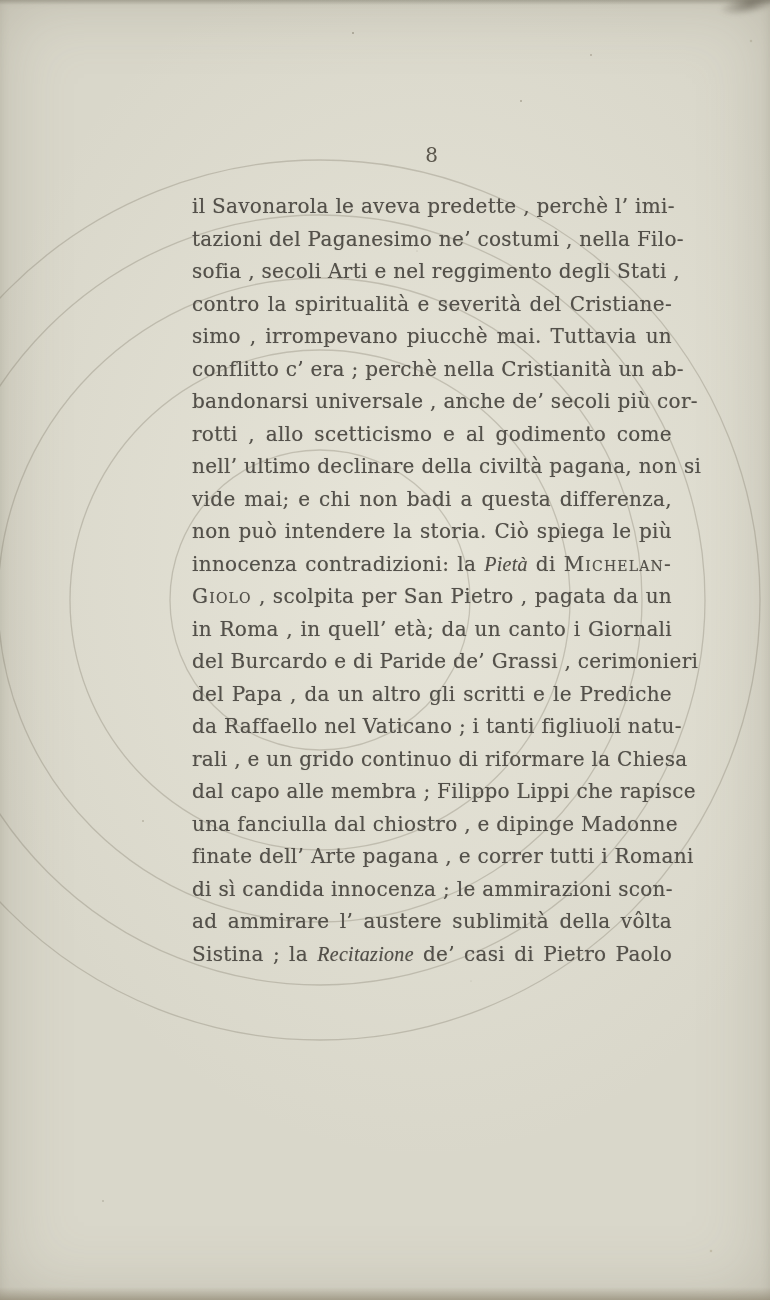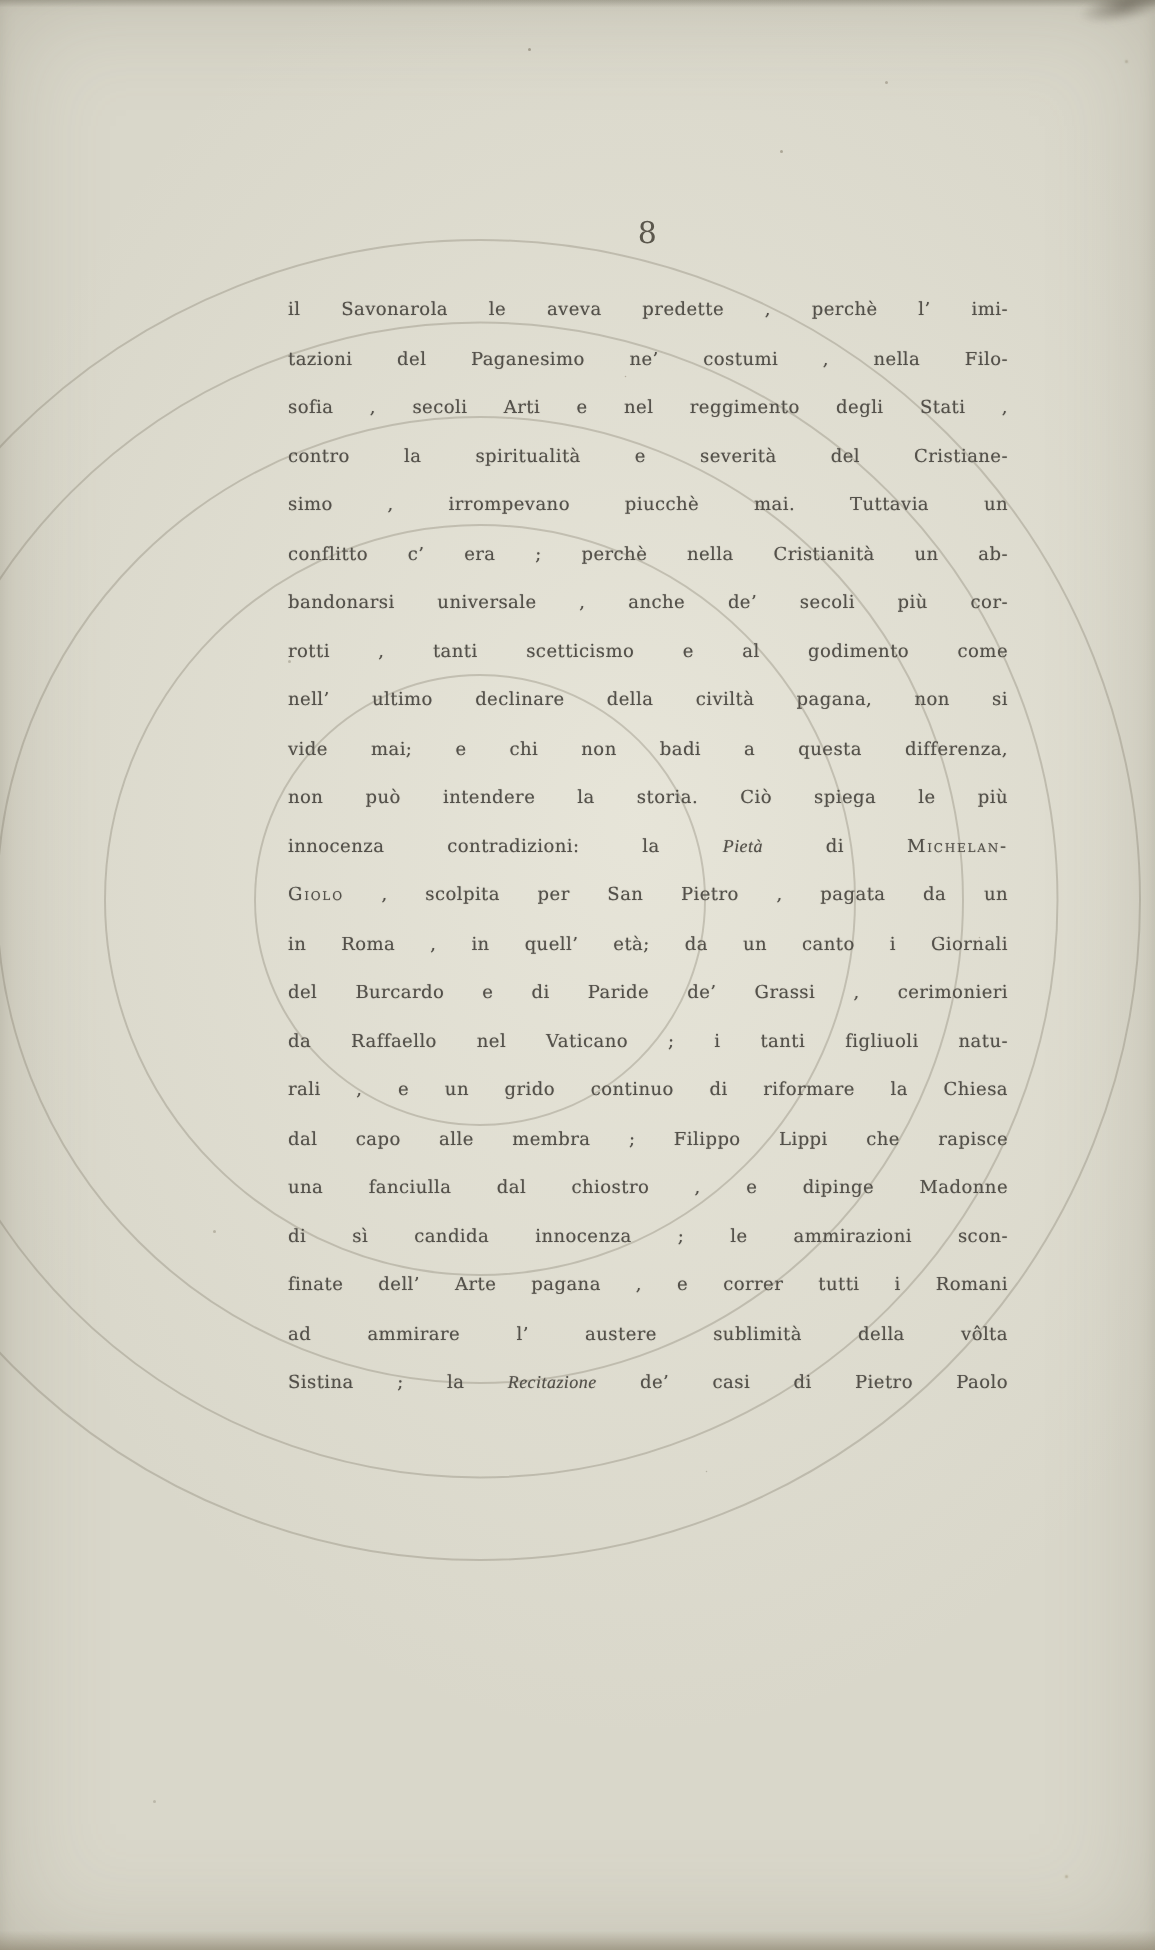--- a/index.html
+++ b/index.html
@@ -35,21 +35,21 @@
     letter-spacing: 1px;
   }
   .body-text {
     position: absolute;
     left: 192px;
     top: 190px;
     width: 480px;
     color: var(--ink, #53504a);
   }
   .text-line {
-    font-size: 12px;
+    font-size: 20px;
     line-height: 32.5px;
     height: 32.5px;
     letter-spacing: 0.3px;
     text-align: justify;
     text-align-last: justify;
     white-space: nowrap;
     text-shadow: 0 0 0.7px rgba(90,85,75,0.55);
   }
   .seg-italic { font-style: italic; font-family: Liberation Serif, serif; }
   .seg-smallcaps { font-variant: small-caps; letter-spacing: 1.2px; }
@@ -108,34 +108,35 @@
   <div class="folio">8</div>
 
   <div class="body-text">
       <div class="text-line"><span>il Savonarola le aveva predette , perchè l’ imi-</span></div>
       <div class="text-line"><span>tazioni del Paganesimo ne’ costumi , nella Filo-</span></div>
       <div class="text-line"><span>sofia , secoli Arti e nel reggimento degli Stati ,</span></div>
       <div class="text-line"><span>contro la spiritualità e severità del Cristiane-</span></div>
       <div class="text-line"><span>simo , irrompevano piucchè mai. Tuttavia un</span></div>
       <div class="text-line"><span>conflitto c’ era ; perchè nella Cristianità un ab-</span></div>
       <div class="text-line"><span>bandonarsi universale , anche de’ secoli più cor-</span></div>
-      <div class="text-line"><span>rotti , tanti scetticismo e al godimento come</span></div>
+      <div class="text-line"><span>rotti , allo scetticismo e al godimento come</span></div>
       <div class="text-line"><span>nell’ ultimo declinare della civiltà pagana, non si</span></div>
       <div class="text-line"><span>vide mai; e chi non badi a questa differenza,</span></div>
       <div class="text-line"><span>non può intendere la storia. Ciò spiega le più</span></div>
       <div class="text-line"><span>innocenza contradizioni: la </span><span class="seg-italic">Pietà</span><span> di </span><span class="seg-smallcaps">Michelan-</span></div>
       <div class="text-line"><span class="seg-smallcaps">Giolo</span><span> , scolpita per San Pietro , pagata da un</span></div>
       <div class="text-line"><span>in Roma , in quell’ età; da un canto i Giornali</span></div>
       <div class="text-line"><span>del Burcardo e di Paride de’ Grassi , cerimonieri</span></div>
+      <div class="text-line"><span>del Papa , da un altro gli scritti e le Prediche</span></div>
       <div class="text-line"><span>da Raffaello nel Vaticano ; i tanti figliuoli natu-</span></div>
       <div class="text-line"><span>rali , e un grido continuo di riformare la Chiesa</span></div>
       <div class="text-line"><span>dal capo alle membra ; Filippo Lippi che rapisce</span></div>
       <div class="text-line"><span>una fanciulla dal chiostro , e dipinge Madonne</span></div>
+      <div class="text-line"><span>finate dell’ Arte pagana , e correr tutti i Romani</span></div>
       <div class="text-line"><span>di sì candida innocenza ; le ammirazioni scon-</span></div>
-      <div class="text-line"><span>finate dell’ Arte pagana , e correr tutti i Romani</span></div>
       <div class="text-line"><span>ad ammirare l’ austere sublimità della vôlta</span></div>
       <div class="text-line"><span>Sistina ; la </span><span class="seg-italic">Recitazione</span><span> de’ casi di Pietro Paolo</span></div>
     </div>
 
   <div class="edge-top"></div>
   <div class="edge-bottom"></div>
   <div class="corner-smudge"></div>
   <div class="specks"></div>
 
 </div>

